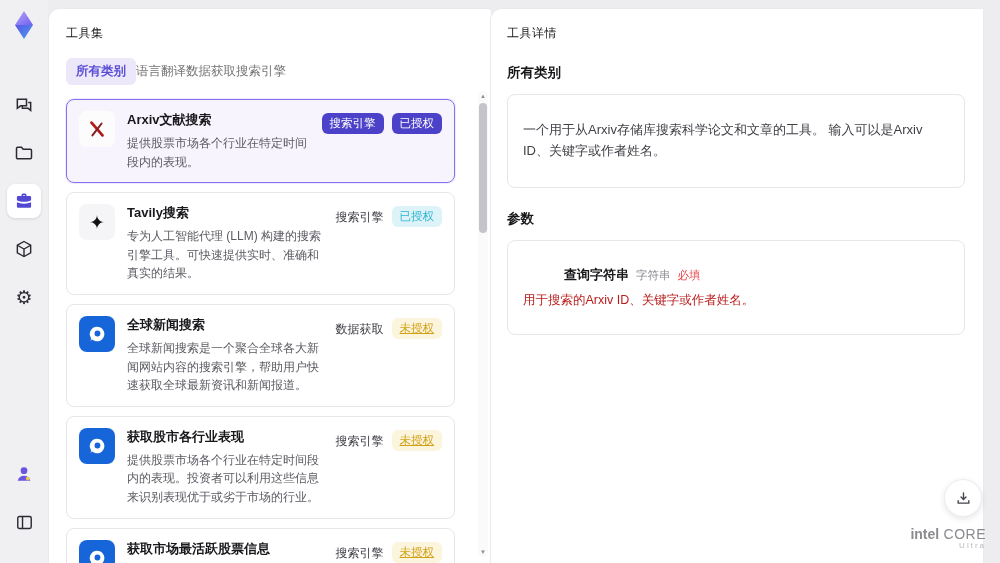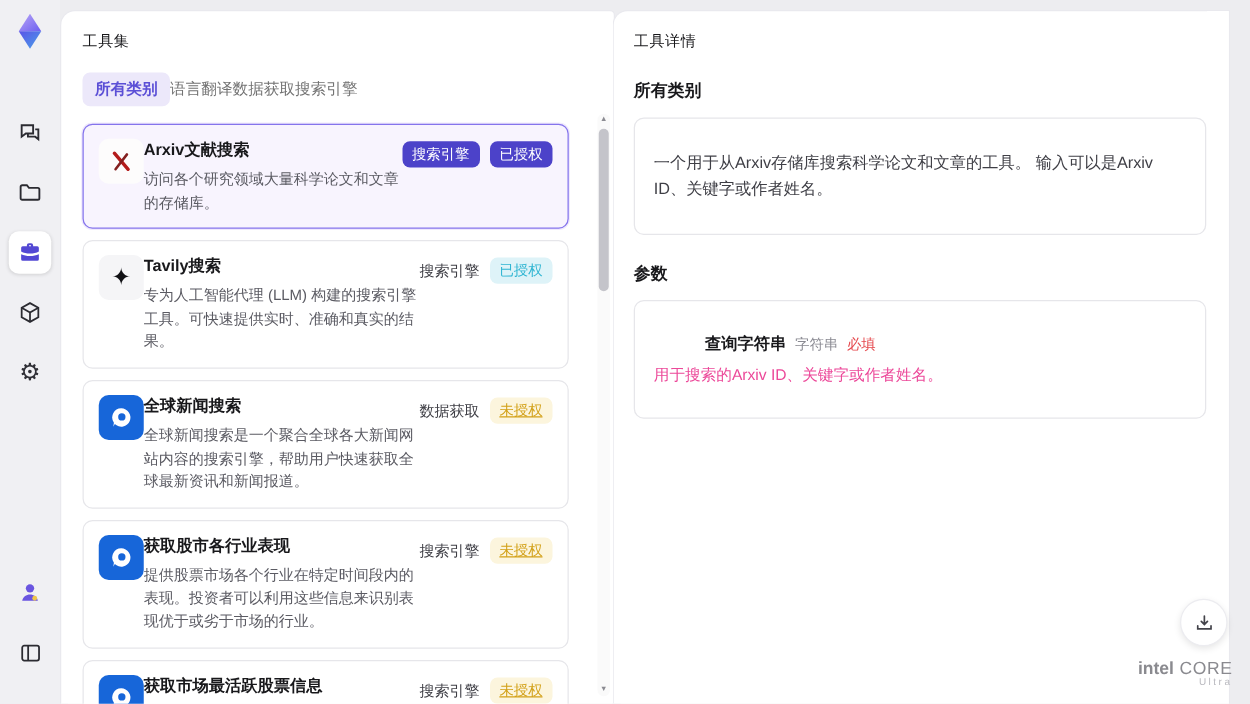--- a/index.html
+++ b/index.html
@@ -28,21 +28,21 @@
   h1.sec { font-size:12px; font-weight:400; letter-spacing:.5px; }
 
   
   .tabs { display:flex; align-items:center; margin:16px 0 14px 0; }
   .tab { font-size:12.5px; color:#737373; cursor:pointer; padding:5px 0; }
   .tab.active { background:#ece8fa; color:#5b4fd6; font-weight:700;
     padding:5px 10px; border-radius:6px; }
 
   
   .cards { padding-right:14px; }
-  .card { display:flex; border:1px solid #e6e6ea; border-radius:8px;
+  .card { display:flex; gap:12px; border:1px solid #e6e6ea; border-radius:8px;
     padding:11px 12px; margin-bottom:9px; background:#fff; cursor:pointer; }
   .card.selected { background:#f8f4fe; border:1.5px solid #8574ec;
     box-shadow:0 0 0 1px #efe9fd; }
   .tool-ico { flex:0 0 36px; width:36px; height:36px; border-radius:8px;
     background:#f5f5f7; display:flex; align-items:center; justify-content:center; overflow:hidden; }
   .tool-ico.white { background:#fdfcfc; }
   .tool-ico.blue  { background:#1766d9; }
   .card-body { flex:1; min-width:0; }
   .card-title { font-size:13px; font-weight:700; margin-bottom:5px; }
   .card-desc { font-size:12px; color:#5b5b63; line-height:1.55; }
@@ -65,21 +65,21 @@
 
   
   .pr-inner { padding:16px 18px 0 16px; }
   h2.sub { font-size:13.5px; font-weight:700; margin:22px 0 12px 0; }
   .box { border:1px solid #e6e6ea; border-radius:8px; background:#fff; padding:25px 15px; }
   .intro-text { font-size:13px; color:#3f3f46; line-height:1.6; }
   .param-head { display:flex; align-items:baseline; gap:7px; margin-bottom:8px; }
   .param-name { font-size:13px; font-weight:700;margin-left:41px; }
   .param-type { font-size:11.5px; color:#8a8a92; }
   .param-req  { font-size:11.5px; color:#e5484d; }
-  .param-desc { font-size:12.5px; color:#ec4899; }
+  .param-desc { font-size:12.5px; color:#b91c1c; }
 
   
   .dl-btn { position:absolute; right:18px; bottom:46px; width:38px; height:38px;
     border-radius:50%; background:#fff; border:1px solid #ececf0;
     box-shadow:0 2px 6px rgba(0,0,0,.10); display:flex; align-items:center;
     justify-content:center; cursor:pointer; }
   .intel { position:absolute; right:14px; bottom:12px; text-align:right;
     color:#8a8a8f; line-height:1.1; }
   .intel .row1 { font-size:14px; letter-spacing:.5px; }
   .intel .row1 b { font-weight:700; letter-spacing:0; }
@@ -167,21 +167,21 @@
 
       <div class="card selected">
         <div class="tool-ico white">
           <svg width="22" height="22" viewBox="0 0 24 24" fill="none" stroke-linecap="round">
             <path d="M6 5l12 14" stroke="#b31b1b" stroke-width="3"></path>
             <path d="M17 6L7 19" stroke="#842020" stroke-width="2.2"></path>
           </svg>
         </div>
         <div class="card-body">
           <div class="card-title">Arxiv文献搜索</div>
-          <div class="card-desc">访问各个研究领域大量科学论文和文章的存储库。</div>
+          <div class="card-desc">提供股票市场各个行业在特定时间段内的表现。</div>
         </div>
         <div class="card-meta">
           <span class="badge solid">搜索引擎</span>
           <span class="badge solid">已授权</span>
         </div>
       </div>
 
       <div class="card">
         <div class="tool-ico">
           <span class="star-glyph">✦</span>

